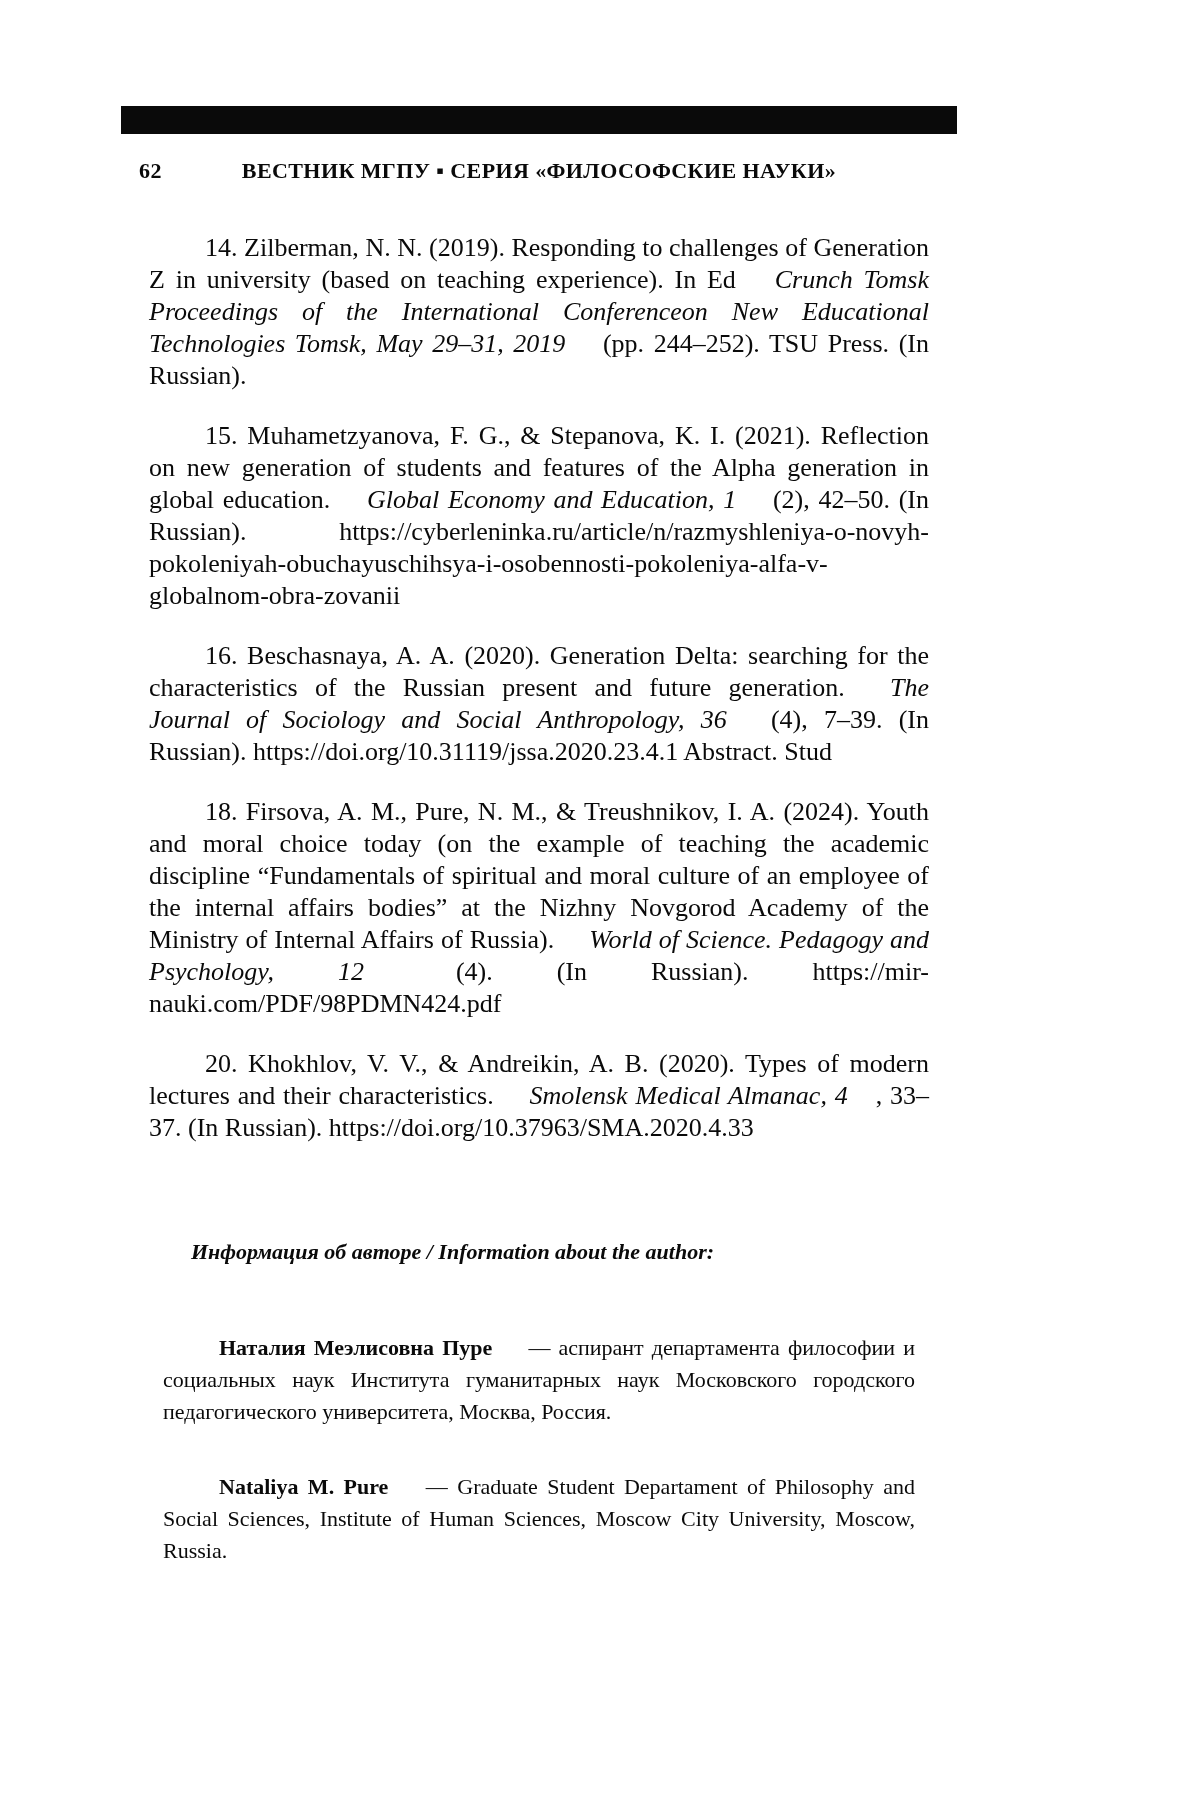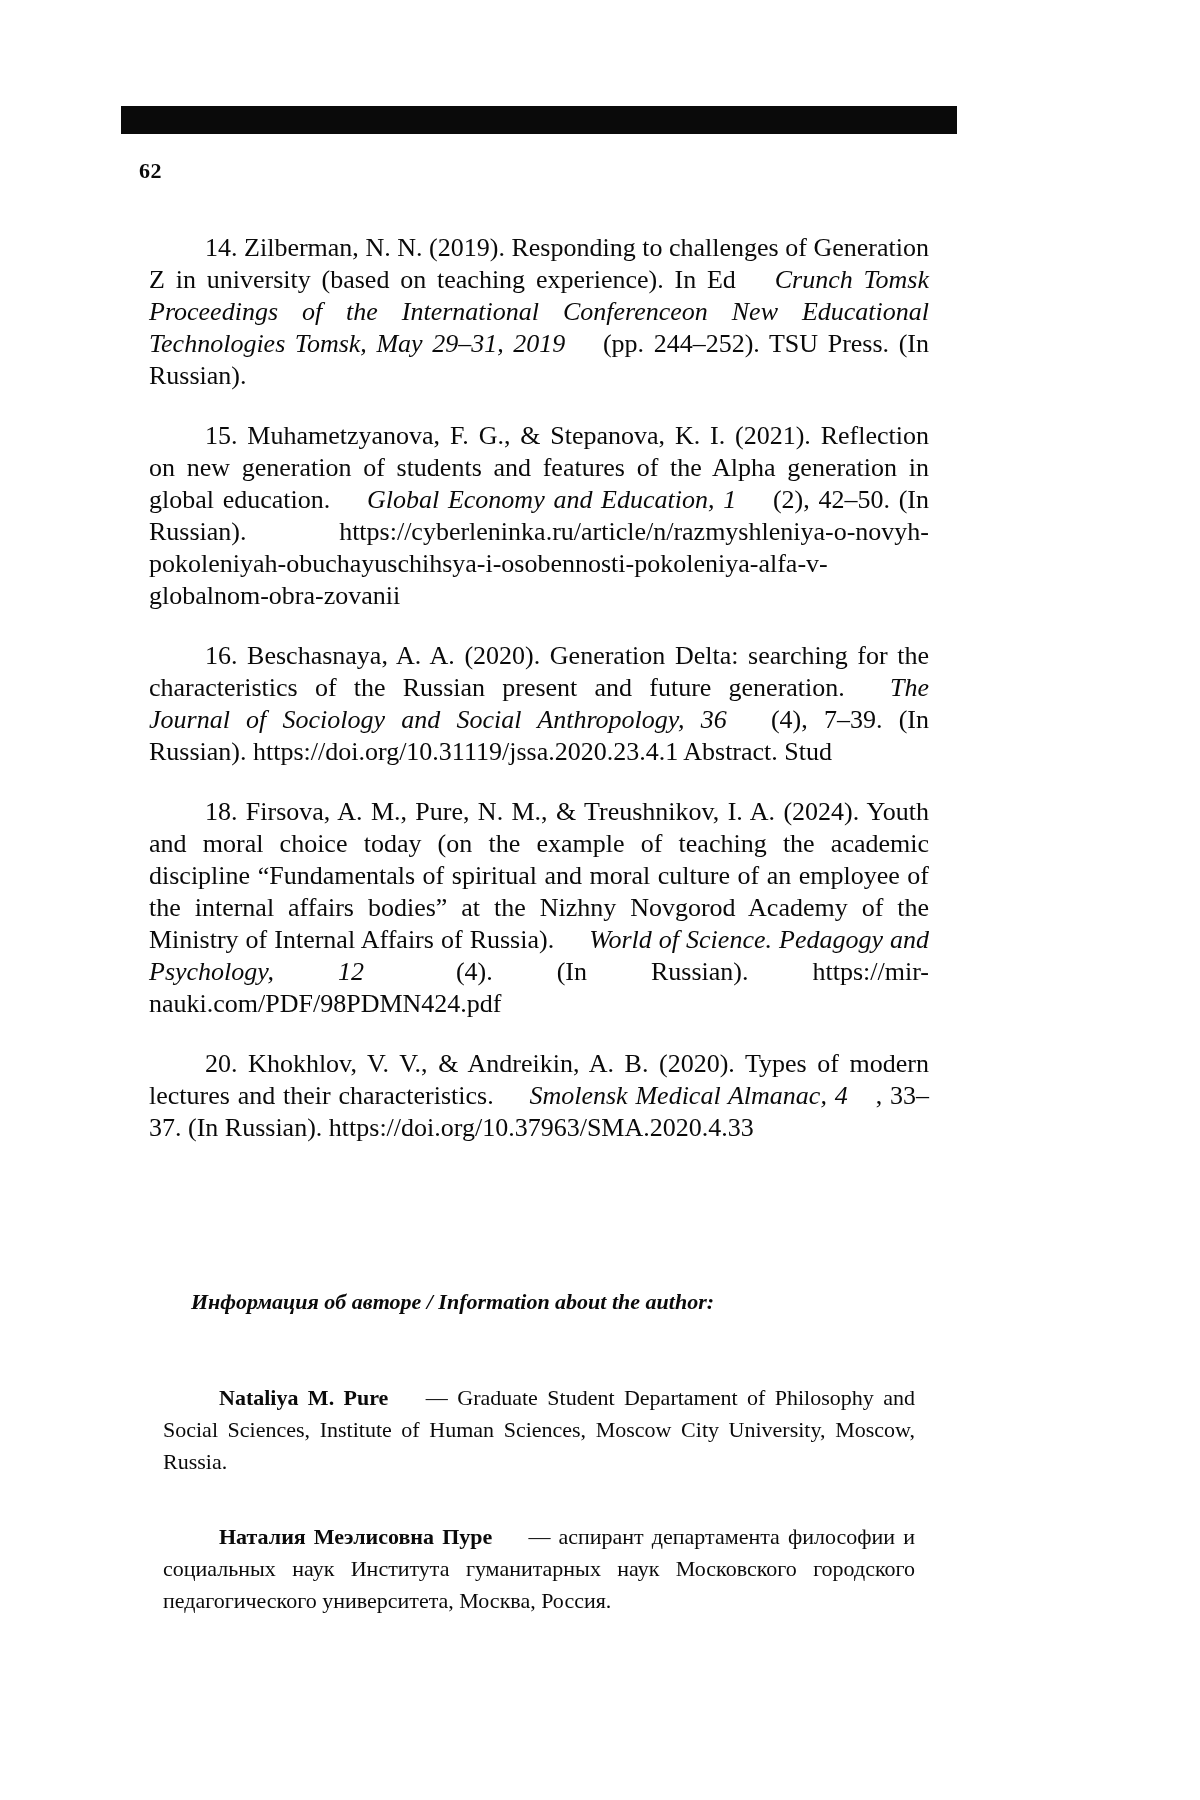--- a/index.html
+++ b/index.html
@@ -52,21 +52,21 @@
     line-height: 32px;
     text-align: justify;
   }
   p.para {
     text-indent: 42px;
     overflow-wrap: anywhere;
   }
   .it { font-style: italic; }
   .bd { font-weight: bold; }
   .ai-heading {
-    margin-top: 86px;
+    margin-top: 36px;
     text-indent: 42px;
     font-size: 22px;
     line-height: 32px;
     font-weight: bold;
     font-style: italic;
   }
   .author-paras {
     font-size: 22px;
     line-height: 32px;
     text-align: justify;
@@ -77,32 +77,33 @@
 </head>
 <body>
 
 <div class="page">
   <div class="inner">
 
     <div class="head-rule"></div>
 
     <div class="head-row">
       <span class="page-num">62</span>
+      <span class="head-title">ВЕСТНИК МГПУ ▪ СЕРИЯ «ФИЛОСОФСКИЕ НАУКИ»</span>
     </div>
 
     <section class="refs" id="refs-container">
         <p class="para"><span>14.  Zilberman, N. N. (2019). Responding to challenges of Generation Z in university (based on teaching experience). In Ed </span><span class="it">Crunch Tomsk Proceedings of the International Conferenceon New Educational Technologies Tomsk, May 29–31, 2019</span><span> (pp. 244–252). TSU Press. (In Russian).</span></p>
         <p class="para"><span>15.  Muhametzyanova, F. G., &amp; Stepanova, K. I. (2021). Reflection on new generation of students and features of the Alpha generation in global education. </span><span class="it">Global Economy and Education, 1</span><span> (2), 42–50. (In Russian). https://cyberleninka.ru/article/n/razmyshleniya-o-novyh-pokoleniyah-obuchayuschihsya-i-osobennosti-pokoleniya-alfa-v-globalnom-obra-zovanii</span></p>
         <p class="para"><span>16.  Beschasnaya, A. A. (2020). Generation Delta: searching for the characteristics of the Russian present and future generation. </span><span class="it">The Journal of Sociology and Social Anthropology, 36</span><span> (4), 7–39. (In Russian). https://doi.org/10.31119/jssa.2020.23.4.1 Abstract. Stud</span></p>
         <p class="para"><span>18.  Firsova, A. M., Pure, N. M., &amp; Treushnikov, I. A. (2024). Youth and moral choice today (on the example of teaching the academic discipline “Fundamentals of spiritual and moral culture of an employee of the internal affairs bodies” at the Nizhny Novgorod Academy of the Ministry of Internal Affairs of Russia). </span><span class="it">World of Science. Pedagogy and Psychology, 12</span><span> (4). (In Russian). https://mir-nauki.com/PDF/98PDMN424.pdf</span></p>
         <p class="para"><span>20.  Khokhlov, V. V., &amp; Andreikin, A. B. (2020). Types of modern lectures and their characteristics. </span><span class="it">Smolensk Medical Almanac, 4</span><span>, 33–37. (In Russian). https://doi.org/10.37963/SMA.2020.4.33</span></p>
       </section>
 
     <section>
       <h3 class="ai-heading">Информация об авторе / Information about the author:</h3>
       <div class="author-paras" id="author-paras">
+          <p class="para"><span class="bd">Наталия Меэлисовна Пуре</span><span> — аспирант департамента философии и социальных наук Института гуманитарных наук Московского городского педагогического университета, Москва, Россия.</span></p>
           <p class="para"><span class="bd">Nataliya M. Pure</span><span> — Graduate Student Departament of Philosophy and Social Sciences, Institute of Human Sciences, Moscow City University, Moscow, Russia.</span></p>
-          <p class="para"><span class="bd">Наталия Меэлисовна Пуре</span><span> — аспирант департамента философии и социальных наук Института гуманитарных наук Московского городского педагогического университета, Москва, Россия.</span></p>
         </div>
     </section>
 
   </div>
 </div>
 
 </body></html>

